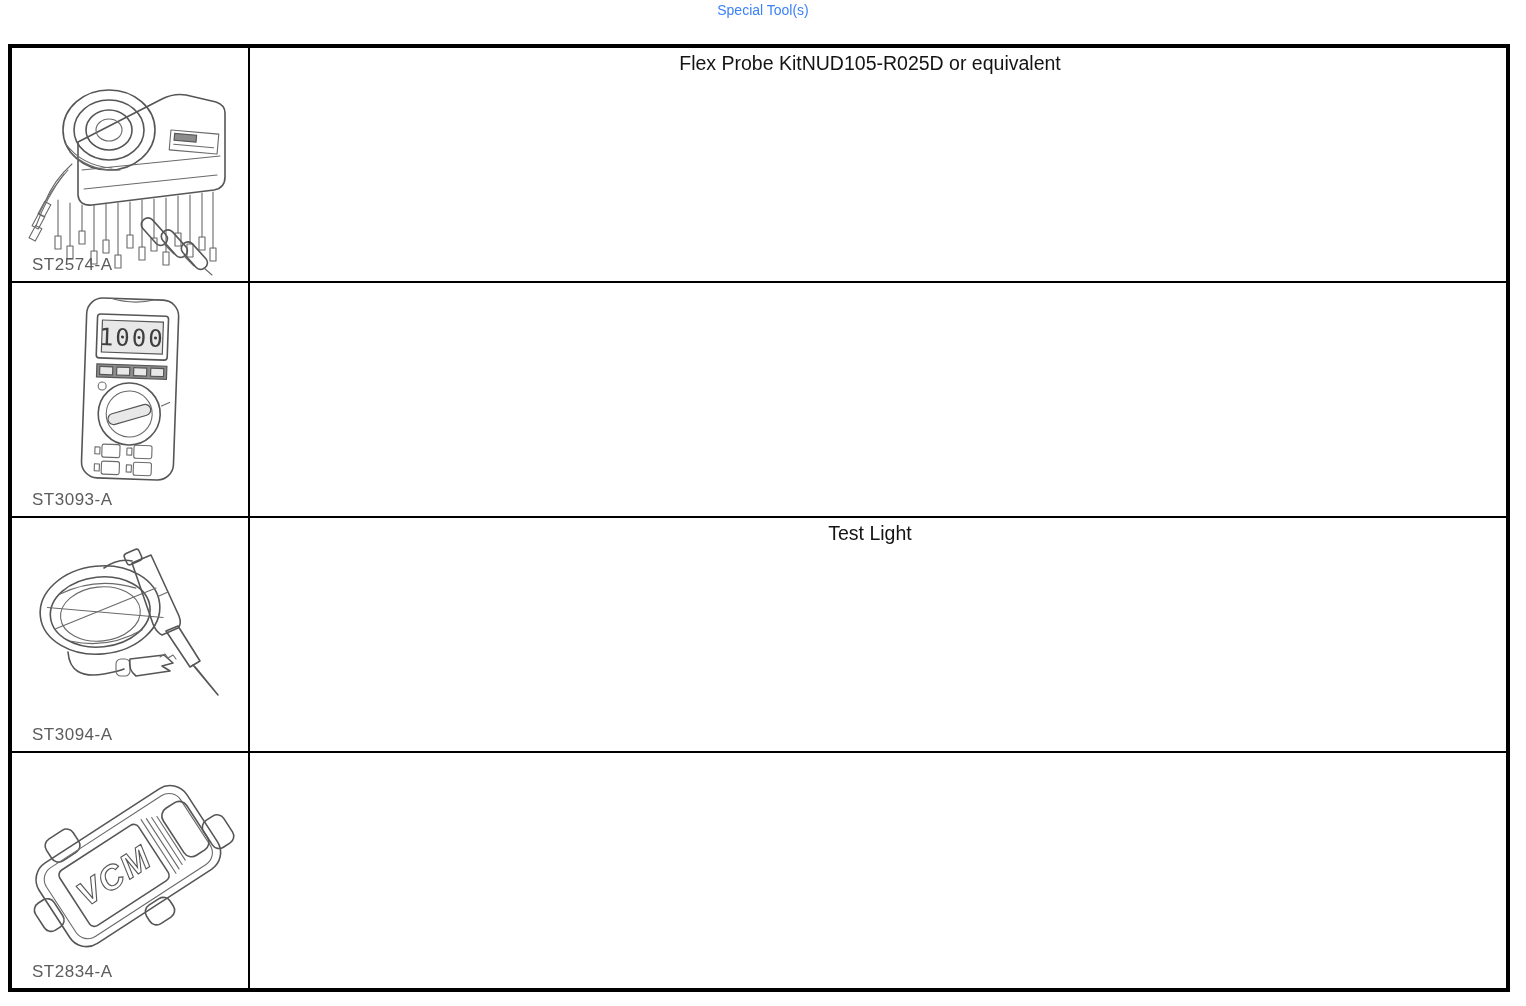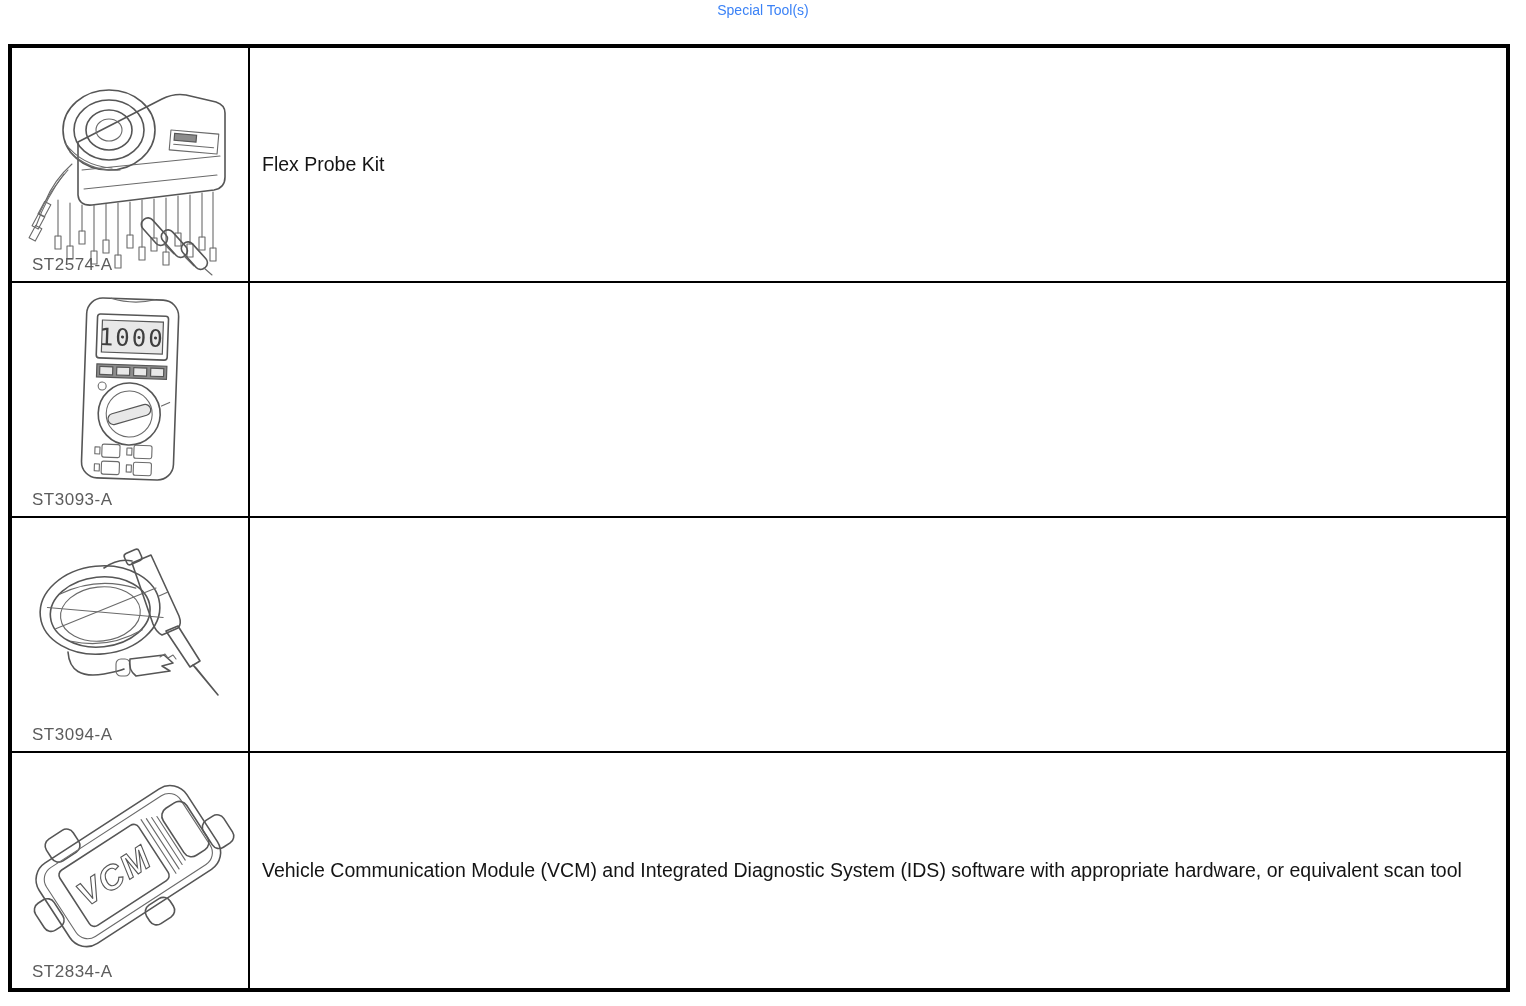--- a/index.html
+++ b/index.html
@@ -32,21 +32,21 @@
     height: 100%;
   }
   .img-cell {
     border-right: 2px solid #000;
     border-bottom: 2px solid #000;
     position: relative;
     overflow: hidden;
   }
   .txt-cell {
     border-bottom: 2px solid #000;
-    display: flex; flex-direction: column; justify-content: center;
+    display: flex; flex-direction: row; justify-content: center;
     padding: 0 28px 0 12px;
     box-sizing: border-box;
     font-size: 19.5px;
     line-height: 31px;
     color: #141414;
   }
   .img-cell.last, .txt-cell.last { border-bottom: none; }
 
   .fig-label {
     position: absolute; left: 20px; bottom: 6px;
@@ -146,20 +146,21 @@
             <rect class="ln" x="156" y="180" width="13" height="32" rx="6" transform="rotate(-42 162 196)"></rect>
             <line class="ln-thin" x1="172" y1="208" x2="182" y2="218"></line>
             <rect class="ln" x="176" y="192" width="13" height="32" rx="6" transform="rotate(-42 182 208)"></rect>
             <line class="ln-thin" x1="192" y1="220" x2="200" y2="227"></line>
           </g>
         </svg>
         <div class="fig-label">ST2574-A</div>
       </div>
       <div class="txt-cell">
         <div>Flex Probe Kit</div>
+        <div>NUD105-R025D or equivalent</div>
       </div>
 
       <div class="img-cell">
         <svg class="illustration" width="236" height="230" viewBox="0 0 236 230">
           <g transform="rotate(2 118 108)">
             <rect class="ln" x="72" y="16" width="92" height="180" rx="16"></rect>
             <path class="ln-thin" d="M96 16 Q118 22 140 16"></path>
 
             <rect class="ln" x="83" y="32" width="71" height="44" rx="3"></rect>
             <rect class="fill-lite" x="88" y="38" width="61" height="32"></rect>
@@ -215,20 +216,21 @@
 
           <path class="ln" d="M56 134 Q58 162 92 156 Q108 153 112 151"></path>
 
           <rect class="ln-thin" x="104" y="141" width="14" height="17" rx="5"></rect>
           <path class="ln" d="M118 141 L152 137 L161 145 L150 148 L158 153 L124 158 Q116 152 118 141 Z"></path>
           <path class="ln-thin" d="M148 139 l5 -3 l3 4 l5 -3 l3 4"></path>
         </svg>
         <div class="fig-label">ST3094-A</div>
       </div>
       <div class="txt-cell">
+        <div>Test Light</div>
       </div>
 
       <div class="img-cell last">
         <svg class="illustration" width="236" height="230" viewBox="0 0 236 230">
           <g transform="rotate(-33 118 112)">
 
             <rect class="ln" x="56" y="46" width="32" height="26" rx="8"></rect>
             <rect class="ln" x="12" y="94" width="22" height="32" rx="8"></rect>
             <rect class="ln" x="198" y="116" width="24" height="32" rx="8"></rect>
             <rect class="ln" x="104" y="156" width="28" height="22" rx="8"></rect>
@@ -242,19 +244,16 @@
             <line class="ln-thin" x1="152" y1="80" x2="152" y2="144"></line>
             <line class="ln-thin" x1="157" y1="82" x2="157" y2="142"></line>
             <line class="ln-thin" x1="162" y1="84" x2="162" y2="140"></line>
             <line class="ln-thin" x1="167" y1="86" x2="167" y2="138"></line>
 
             <rect class="ln" x="170" y="84" width="28" height="56" rx="9"></rect>
           </g>
         </svg>
         <div class="fig-label">ST2834-A</div>
       </div>
-      <div class="txt-cell last">
-        <div>Vehicle Communication Module (VCM) and Integrated Diagnostic System (IDS) software with appropriate hardware, or equivalent scan tool</div>
-      </div>
 
     </div>
   </div>
 </div>
 
 </body></html>

